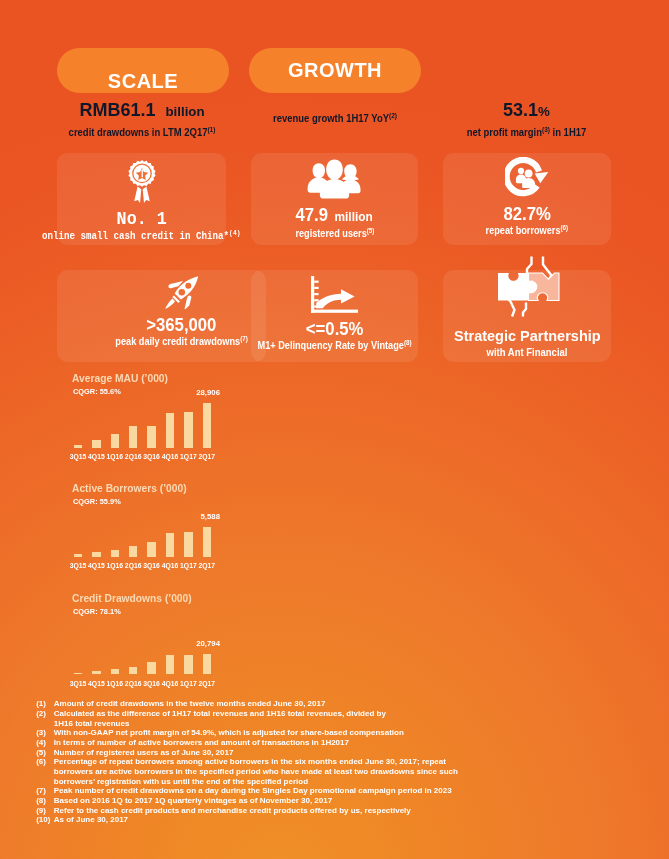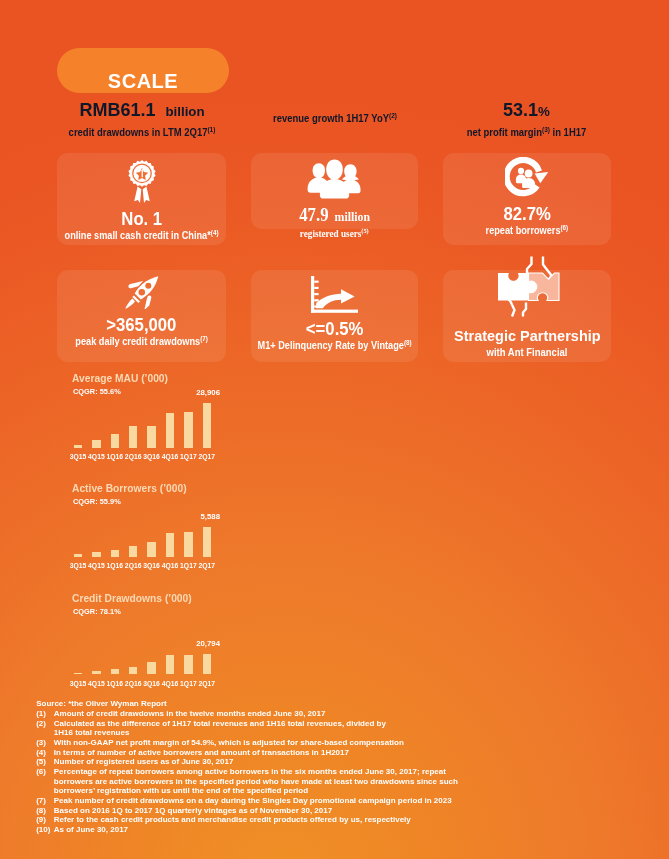--- a/index.html
+++ b/index.html
@@ -57,20 +57,23 @@
 <body>
 
 <div id="stage">
 
   <div style="position:absolute;inset:0;
               background:radial-gradient(ellipse 760px 790px at 42% 103%, #f09026 0%, #ef8526 20%, #ee7a2b 40%, #ed6d28 58%, #ec6226 74%, #eb5824 88%, #ea5423 100%);"></div>
 
   <div class="pill" style="left:57px;top:48px;width:172px;align-items:flex-end;">
     <span>SCALE</span>
   </div>
+  <div class="pill" style="left:249px;top:48px;width:172px;">
+    <span>GROWTH</span>
+  </div>
 
   <div class="hl" style="left:56px;top:104px;width:172px;">
     <div class="big">
       <span>RMB61.1</span><span class="unit sp">billion</span>
     </div>
     <div class="sub">
       <span>credit drawdowns in LTM 2Q17</span><span class="sup">(1)</span>
     </div>
   </div>
   <div class="hl" style="left:249px;top:104px;width:172px;">
@@ -80,38 +83,38 @@
   </div>
   <div class="hl" style="left:441px;top:104px;width:171px;">
     <div class="big">
       <span>53.1</span><span class="unit">%</span>
     </div>
     <div class="sub">
       <span>net profit margin</span><span class="sup">(3)</span><span> in 1H17</span>
     </div>
   </div>
 
-  <div class="card" style="left:57px;top:153px;width:169px;height:92px;">
+  <div class="card" style="left:57px;top:153px;width:169px;height:92px;font-family:Liberation Mono, monospace;">
     <div class="ic" style="margin-top:7px;">
       <svg width="32" height="43" viewBox="0 0 32 43">
           <g fill="#fff">
         <path d="M11.6 26.6 L8.2 41.3 L11.9 40.0 L14.0 42.9 L15.3 29.3 Z"></path>
         <path d="M20.4 26.6 L23.8 41.3 L20.1 40.0 L18.0 42.9 L16.7 29.3 Z"></path>
         <path d="M16 0 L18.1 1.65 L20.6 0.85 L22.1 2.95 L24.8 2.95 L25.45 5.55 L27.85 6.55 L27.6 9.2 L29.6 11.0 L28.45 13.4 L29.6 15.8 L27.6 17.6 L27.85 20.25 L25.45 21.25 L24.8 23.85 L22.1 23.85 L20.6 25.95 L18.1 25.15 L16 26.8 L13.9 25.15 L11.4 25.95 L9.9 23.85 L7.2 23.85 L6.55 21.25 L4.15 20.25 L4.4 17.6 L2.4 15.8 L3.55 13.4 L2.4 11.0 L4.4 9.2 L4.15 6.55 L6.55 5.55 L7.2 2.95 L9.9 2.95 L11.4 0.85 L13.9 1.65 Z"></path>
       </g>
       <circle cx="16" cy="13.4" r="9.2" fill="none" stroke="#ee6e33" stroke-width="1.3"></circle>
       <path d="M16 8.1 L17.9 12.0 L22.2 12.7 L19.1 15.7 L19.8 20.0 L16 18.0 L12.2 20.0 L12.9 15.7 L9.8 12.7 L14.1 12.0 Z" fill="#ee6e33"></path>
       <path d="M16.3 9.3 L15.0 10.8 L15.6 10.9 L15.6 17.2 L16.9 17.2 L16.9 9.3 Z" fill="#fff"></path>
       </svg>
     </div>
     <div class="num">No. 1</div>
     <div class="lbl"><span>online small cash credit in China*</span><span class="sup">(4)</span></div>
   </div>
 
-  <div class="card" style="left:251px;top:153px;width:167px;height:76px;font-family:Liberation Serif, serif;">
+  <div class="card" style="left:251px;top:153px;width:167px;height:92px;">
     <div class="ic" style="margin-top:6px;">
       <svg width="55" height="40" viewBox="0 0 55 40">
           <g fill="#fff">
 
         <path d="M11.8 4.2 C8.1 4.2 5.6 7.2 5.6 11.5 C5.6 15.9 8.1 19.4 11.8 19.4 C15.5 19.4 18 15.9 18 11.5 C18 7.2 15.5 4.2 11.8 4.2 Z"></path>
         <path d="M11.8 18.6 C5.0 18.6 0.6 23.6 0.6 29.4 L0.6 31.0 C0.6 32.6 1.8 33.8 3.4 33.8 L22.5 33.8 L22.5 29.4 C22.5 23.6 18.6 18.6 11.8 18.6 Z"></path>
 
         <path d="M43.4 5.2 C39.8 5.2 37.2 8.0 37.2 12.0 C37.2 14.0 37.7 15.8 38.6 17.2 C37.2 18.1 35.8 19.2 34.8 20.3 C36.6 21.0 40 21.4 43.4 21.4 C46.8 21.4 50.2 21.0 52 20.3 C51 19.2 49.6 18.1 48.2 17.2 C49.1 15.8 49.6 14.0 49.6 12.0 C49.6 8.0 47 5.2 43.4 5.2 Z"></path>
         <path d="M43.4 20.5 C37.2 20.5 33.3 25.0 33.3 30.4 L33.3 34.2 L51.2 34.2 C52.5 34.2 53.5 33.2 53.5 31.9 L53.5 30.4 C53.5 25.0 49.6 20.5 43.4 20.5 Z"></path>
 
@@ -137,21 +140,21 @@
         <path d="M16.0 17.4 c-3.4 0-5.1 2.4-5.1 5.3 v2.3 c0 0.7 0.5 1.2 1.2 1.2 h7.8 c0.7 0 1.2-0.5 1.2-1.2 v-2.3 C21.1 19.8 19.4 17.4 16.0 17.4 Z"></path>
         <circle cx="23.6" cy="16.5" r="3.9"></circle>
         <path d="M23.6 21.0 c-4.3 0-6.5 3.0-6.5 6.6 v1.9 c0 0.9 0.7 1.6 1.6 1.6 h9.8 c0.9 0 1.6-0.7 1.6-1.6 v-1.9 C30.1 24.0 27.9 21.0 23.6 21.0 Z"></path>
       </g>
         </svg>
     </div>
     <div class="num">82.7%</div>
     <div class="lbl"><span>repeat borrowers</span><span class="sup">(6)</span></div>
   </div>
 
-  <div class="card" style="left:57px;top:270px;width:169px;height:92px;">
+  <div class="card" style="left:57px;top:270px;width:169px;height:92px;padding-left:40px;">
     <div class="ic" style="margin-top:6px;">
       <svg width="34" height="33" viewBox="0 0 34 33">
           <g fill="#fff">
 
         <path d="M33.2 0.2 C28.0 1.3 21.8 4.1 16.9 8.6 C13.6 11.7 11.3 14.8 9.7 17.4 L15.8 23.4 C18.4 21.8 21.6 19.6 24.8 16.4 C29.6 11.6 32.1 5.3 33.2 0.2 Z"></path>
         <circle cx="16.8" cy="16.2" r="3.25" fill="#ee6e33"></circle>
         <circle cx="23.3" cy="9.8" r="3.0" fill="#ee6e33"></circle>
 
         <path d="M10.7 6.8 L18.1 5.0 L13.3 10.2 L5.9 12.2 C4.2 12.7 2.9 11.1 3.6 9.5 C4.1 8.3 5.4 8.0 10.7 6.8 Z"></path>
 
@@ -214,23 +217,20 @@
   <div class="chart" style="top:482.6px;">
     <div class="ctitle">Active Borrowers (’000)</div>
     <div class="cqgr">CQGR: 55.9%</div>
   </div>
   <div class="chart" style="top:592.6px;">
     <div class="ctitle">Credit Drawdowns (’000)</div>
     <div class="cqgr">CQGR: 78.1%</div>
   </div>
 
   <div id="notes">
-    <div class="row src">
-      <div class="t">Source: *the Oliver Wyman Report</div>
-    </div>
     <div class="row">
       <div class="n">(1)</div>
       <div class="t">Amount of credit drawdowns in the twelve months ended June 30, 2017</div>
     </div>
     <div class="row">
       <div class="n">(2)</div>
       <div class="t">Calculated as the difference of 1H17 total revenues and 1H16 total revenues, divided by
 1H16 total revenues</div>
     </div>
     <div class="row">

